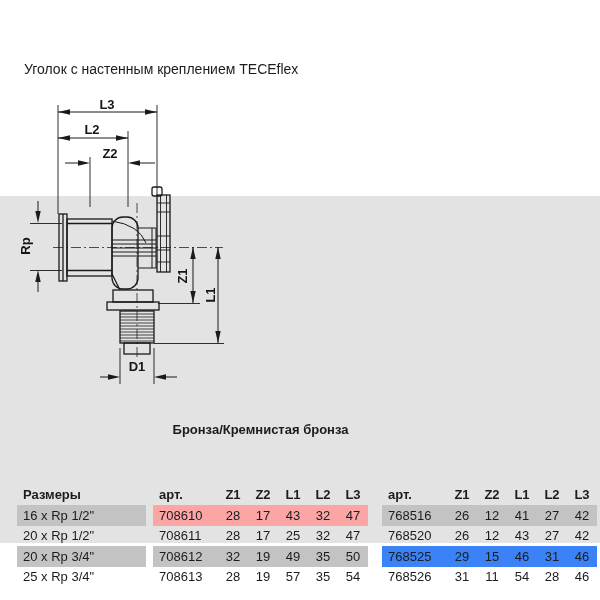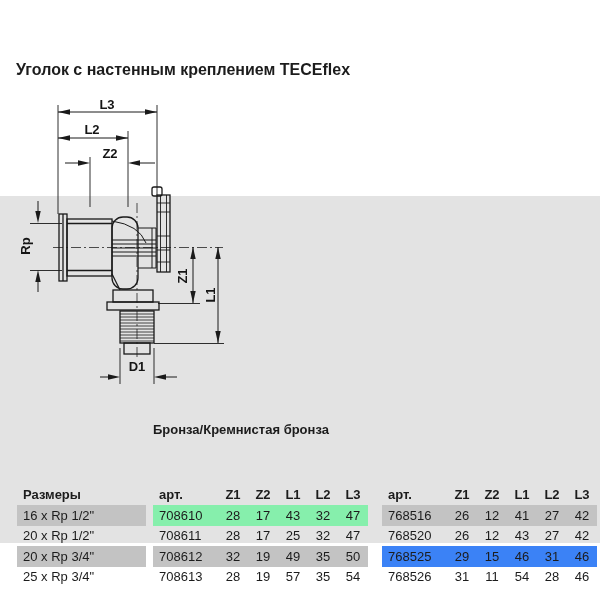--- a/index.html
+++ b/index.html
@@ -2,42 +2,42 @@
 <html><head>
 <meta charset="utf-8">
 <style>
   html,body{margin:0;padding:0;}
   body{
     width:600px;height:600px;position:relative;background:#ffffff;
     font-family:"Liberation Sans","DejaVu Sans",sans-serif;
     color:#1c1c1c;overflow:hidden;
   }
   .title{
-    position:absolute;left:16px;top:61px;
-    font-size:16px;font-weight:700;letter-spacing:0;
+    position:absolute;left:24px;top:61px;
+    font-size:14px;font-weight:400;letter-spacing:0;
   }
   .band{
     position:absolute;left:0;top:196px;width:600px;height:347px;
   }
   svg.drawing{
     position:absolute;left:0;top:0;width:600px;height:600px;
     pointer-events:none;
   }
   .dimtext{font-size:13px;font-weight:700;fill:#151515;}
   
   .spec-table{position:absolute;left:17px;top:419px;width:580px;font-size:13px;}
   .trow{display:flex;flex-direction:row;}
   .cA{width:129px;box-sizing:border-box;padding-left:6px;}
   .gapB{width:7px;}
   .cB,.cC{width:215px;display:flex;box-sizing:border-box;}
   .gapC{width:14px;}
   .art{width:65px;box-sizing:border-box;padding-left:6px;}
   .num{width:30px;text-align:center;}
   .group-row{height:18px;align-items:flex-end;}
-  .group-row .cB,.group-row .cC{font-weight:700;}
+  .group-row .cB,.group-row .cC{justify-content:center;font-weight:700;}
   .head-row{height:20px;align-items:center;font-weight:700;margin-top:48px;}
   .head-row .cA,.head-row .art,.head-row .num{padding-bottom:2px;}
   .data-row{height:20.5px;}
   .data-row .cA,.data-row .cB,.data-row .cC{align-items:center;display:flex;}
   .data-row .cA{display:flex;}
   .data-row .cB .art,.data-row .cC .art,.data-row .num{align-self:center;}
 </style>
 </head>
 <body>
 
@@ -156,21 +156,21 @@
       <div class="num">Z2</div>
       <div class="num">L1</div>
       <div class="num">L2</div>
       <div class="num">L3</div>
     </div>
   </div>
 
   <div class="trow data-row">
     <div class="cA" style="background:#c3c3c3;">16 x Rp 1/2"</div>
     <div class="gapB"></div>
-    <div class="cB" style="background:#86efac;justify-content:flex-end;">
+    <div class="cB" style="background:#fca5a5;justify-content:flex-end;">
       <div class="art">708610</div>
       <div class="num">28</div>
       <div class="num">17</div>
       <div class="num">43</div>
       <div class="num">32</div>
       <div class="num">47</div>
     </div>
     <div class="gapC"></div>
     <div class="cC" style="background:#c3c3c3;">
       <div class="art">768516</div>

